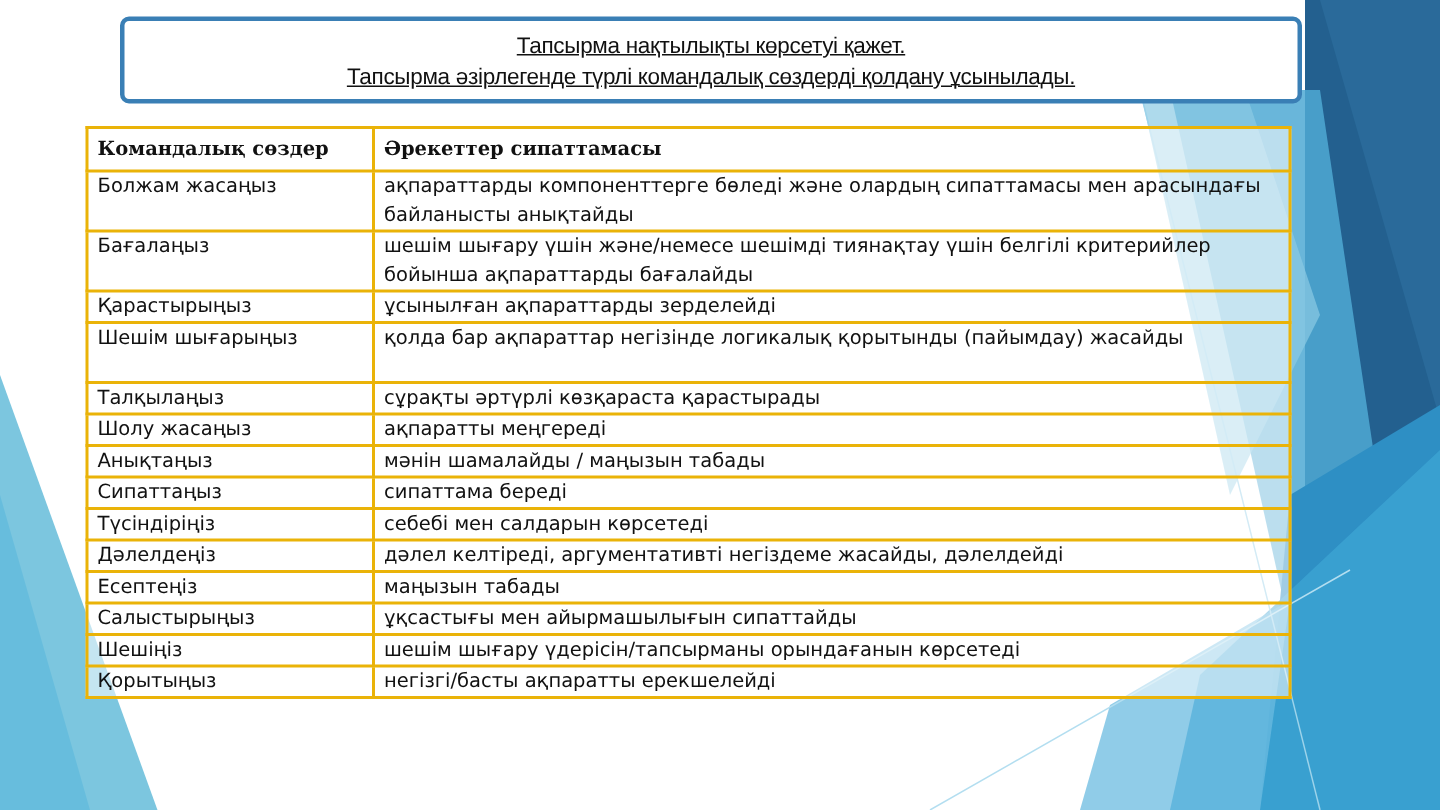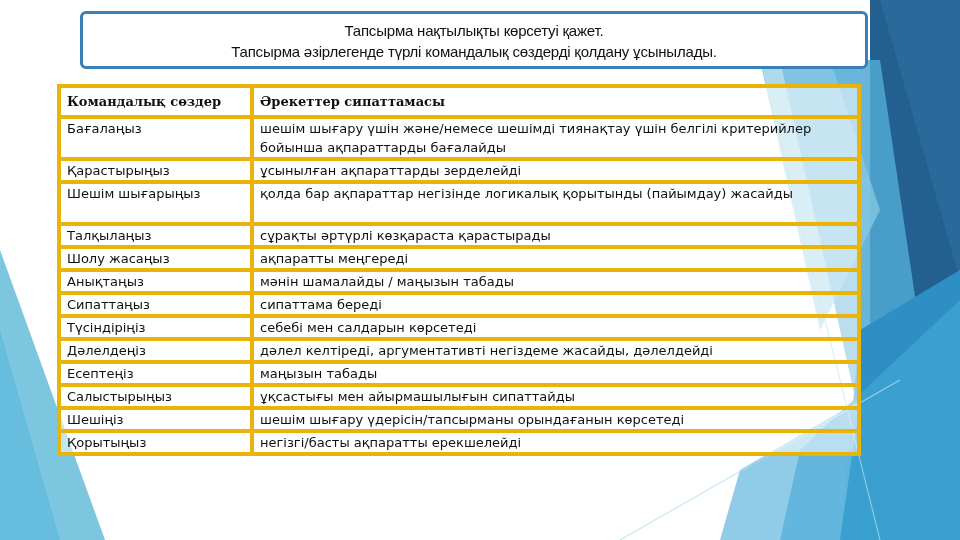--- a/index.html
+++ b/index.html
@@ -1,21 +1,21 @@
 <!DOCTYPE html>
 <html><head>
 <meta charset="utf-8">
 <style>
   html,body{margin:0;padding:0;}
   body{width:960px;height:540px;position:relative;overflow:hidden;background:#ffffff;font-family:"DejaVu Sans","Liberation Sans",sans-serif;}
   .bg{position:absolute;inset:0;}
-  .title-box{position:absolute;left:80px;top:11px;width:788px;height:58px;background:#fff;border:3px solid #3a7fb5;border-radius:6px;box-sizing:border-box;text-align:center;font-family:"Liberation Sans",sans-serif;font-size:15px;line-height:21px;color:#111;padding-top:6px;}
+  .title-box{position:absolute;left:80px;top:11px;width:788px;height:58px;background:#fff;border:3px solid #3a7fb5;border-radius:6px;box-sizing:border-box;text-align:center;font-family:"Liberation Sans",sans-serif;font-size:15px;line-height:21px;color:#111;padding-top:6px;text-decoration:underline;}
   .title-box div{letter-spacing:-0.2px;}
   table{position:absolute;left:57px;top:84px;width:804px;border-collapse:collapse;font-size:13px;color:#111;}
-  td,th{border:4px solid #eab308;padding:0 0 0 6px;vertical-align:top;line-height:19px;text-align:left;}
+  td,th{border:2px solid #eab308;padding:0 0 0 6px;vertical-align:top;line-height:19px;text-align:left;}
   th{font-family:"DejaVu Serif","Liberation Serif",serif;font-weight:bold;height:27px;line-height:27px;font-size:13px;}
   th.desc{text-align:left;}
   td.c1{width:183px;}
   td{background:transparent;}
   tr.two td{height:38px;}
   tr.one td{height:19px;}
   table{background:rgba(255,255,255,0.55);}
 </style>
 </head>
 <body>
@@ -38,20 +38,24 @@
   <div>Тапсырма нақтылықты көрсетуі қажет.</div>
   <div>Тапсырма әзірлегенде түрлі командалық сөздерді қолдану ұсынылады.</div>
 </div>
 
 <table>
   <tbody>
       <tr>
     <th style="width:183px">Командалық сөздер</th>
     <th class="desc">Әрекеттер сипаттамасы</th>
   </tr>
+  <tr class="two">
+        <td class="c1">Болжам жасаңыз</td>
+        <td>ақпараттарды компоненттерге бөледі және олардың сипаттамасы мен арасындағы байланысты анықтайды</td>
+      </tr>
   <tr class="two">
         <td class="c1">Бағалаңыз</td>
         <td>шешім шығару үшін және/немесе шешімді тиянақтау үшін белгілі критерийлер бойынша ақпараттарды бағалайды</td>
       </tr>
   <tr class="one">
         <td class="c1">Қарастырыңыз</td>
         <td>ұсынылған ақпараттарды зерделейді</td>
       </tr>
   <tr class="two">
         <td class="c1">Шешім шығарыңыз</td>

